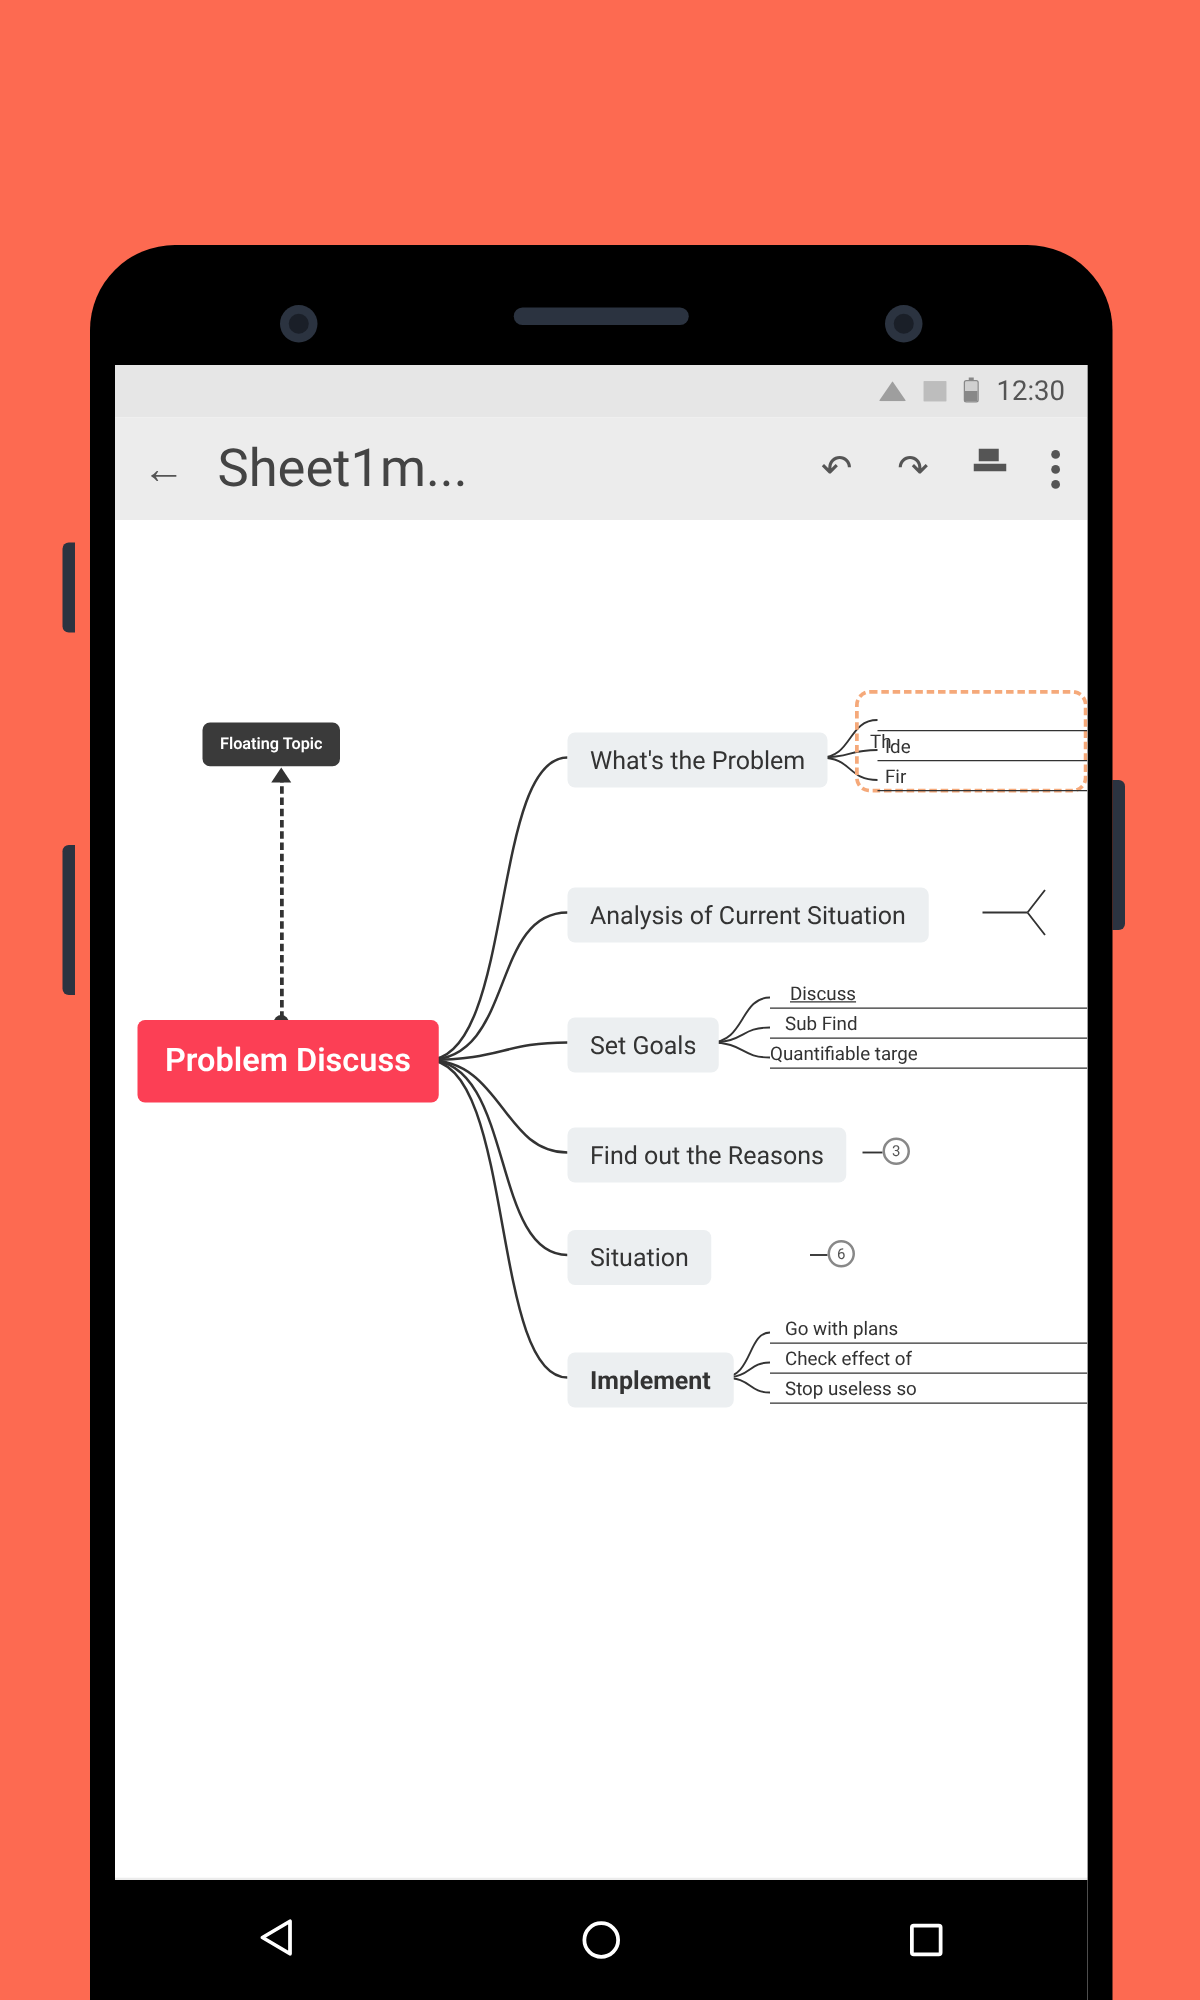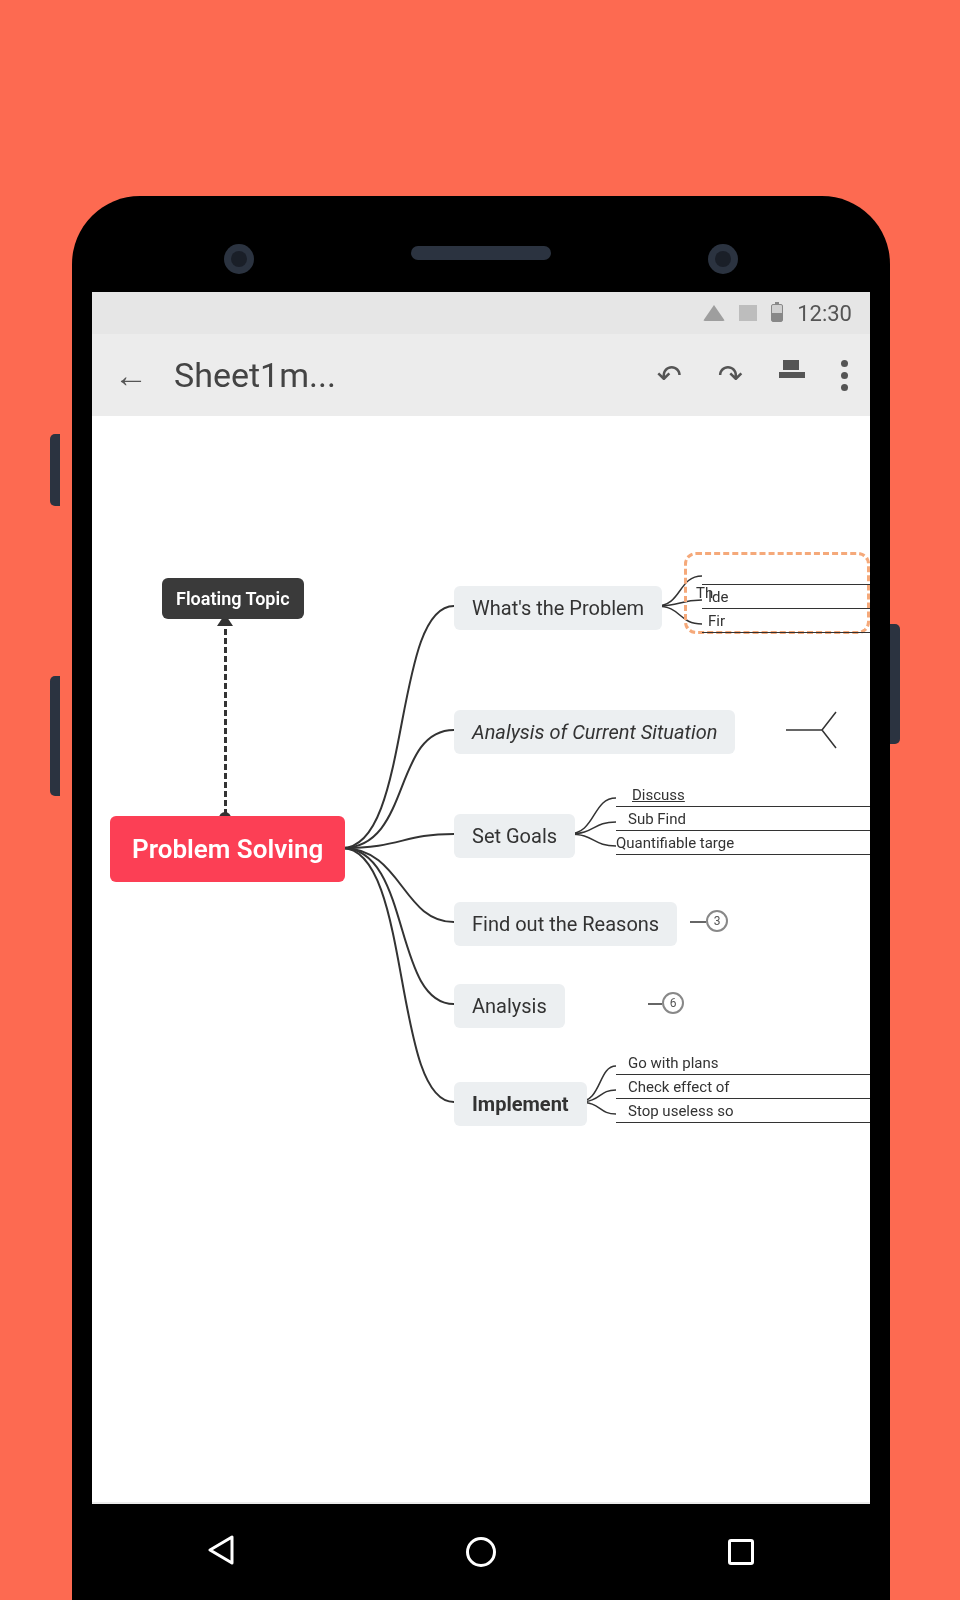--- a/index.html
+++ b/index.html
@@ -16,35 +16,35 @@
 .sb3{right:60px;top:624px;width:10px;height:120px;border-radius:0 5px 5px 0;}
 .screen{position:absolute;left:20px;top:96px;width:778px;height:1308px;background:#fff;overflow:hidden;}
 .statusbar{height:42px;background:#e6e6e6;display:flex;align-items:center;justify-content:flex-end;padding:0 18px;gap:14px;color:#555;font-size:22px;}
 .sb-icon{display:inline-block;}
 .wifi{width:0;height:0;border-left:11px solid transparent;border-right:11px solid transparent;border-bottom:16px solid #9e9e9e;border-radius:2px;}
 .signal{width:0;height:0;border-left:0 solid transparent;border-right:18px solid #bdbdbd;border-bottom:16px solid #bdbdbd;border-top:0;transform:scaleX(-1);}
 .battery{width:12px;height:18px;background:linear-gradient(to top,#888 50%,#d0d0d0 50%);border:1px solid #888;border-radius:2px;position:relative;}
 .battery::before{content:"";position:absolute;top:-3px;left:3px;width:4px;height:2px;background:#888;}
 .appbar{height:82px;background:#ececec;display:flex;align-items:center;padding:0 22px;gap:26px;}
 .back-arrow{font-size:34px;color:#555;cursor:pointer;}
-.title{flex:1;font-size:34px;color:#444;white-space:nowrap;overflow:hidden;text-overflow:ellipsis;}
+.title{flex:1;font-size:42px;color:#444;white-space:nowrap;overflow:hidden;text-overflow:ellipsis;}
 .ab-actions{display:flex;gap:36px;align-items:center;}
 .ab-btn{font-size:30px;color:#555;cursor:pointer;}
 .paint{width:26px;height:26px;position:relative;display:inline-block;}
 .paint::before{content:"";position:absolute;left:4px;top:0;width:16px;height:10px;background:#555;}
 .paint::after{content:"";position:absolute;left:0;top:12px;width:26px;height:6px;background:#555;}
 .more-dots{display:flex;flex-direction:column;gap:5px;}
 .more-dots span{width:7px;height:7px;background:#555;border-radius:50%;}
 .canvas{height:1086px;background:#fff;position:relative;overflow:hidden;}
 .node{position:absolute;border-radius:6px;padding:10px 18px;font-size:20px;background:#eceff1;color:#333;cursor:pointer;}
 .root{left:18px;top:400px;background:#fc3f55;color:#fff;font-size:26px;font-weight:600;padding:18px 22px;}
-.floating{left:70px;top:162px;background:#3a3a3a;color:#fff;font-weight:600;font-size:18px;padding:10px 14px;}
+.floating{left:70px;top:162px;background:#3a3a3a;color:#fff;font-weight:600;font-size:13px;padding:10px 14px;}
 .child{left:362px;}
 .c1{top:170px;}
-.c2{top:294px;font-style:italic;}
+.c2{top:294px;}
 .c3{top:398px;}
 .c4{top:486px;}
 .c5{top:568px;}
 .c6{top:666px;font-weight:bold;}
 .leaf{position:absolute;font-size:15px;color:#333;white-space:nowrap;}
 .l1{left:604px;top:148px;margin-top:20px;}
 .l2{left:616px;top:172px;}
 .l3{left:616px;top:196px;}
 .l3s1{left:540px;top:370px;text-decoration:underline;}
 .l3s2{left:536px;top:394px;}
@@ -151,27 +151,27 @@
         <path d="M486 686 C510 686 506 698 524 698" stroke="#333" stroke-width="1.5" fill="none"></path>
       </svg>
 
       <div class="dash-line"></div>
       <div class="dash-arrow"></div>
       <div class="dash-dot"></div>
 
       <div class="dashed-box"></div>
 
       <div class="node floating">Floating Topic</div>
-      <div class="node root">Problem Solving</div>
+      <div class="node root">Problem Discuss</div>
 
       <div class="node child c1">What's the Problem</div>
       <div class="node child c2">Analysis of Current Situation</div>
       <div class="node child c3">Set Goals</div>
       <div class="node child c4">Find out the Reasons</div>
-      <div class="node child c5">Analysis</div>
+      <div class="node child c5">Situation</div>
       <div class="node child c6">Implement</div>
 
       <div class="leaf-line ll1"></div>
       <div class="leaf-line ll2"></div>
       <div class="leaf-line ll3"></div>
       <div class="leaf l1">Th</div>
       <div class="leaf l2">Ide</div>
       <div class="leaf l3">Fir</div>
 
       <div class="leaf-line ll3s1"></div>

